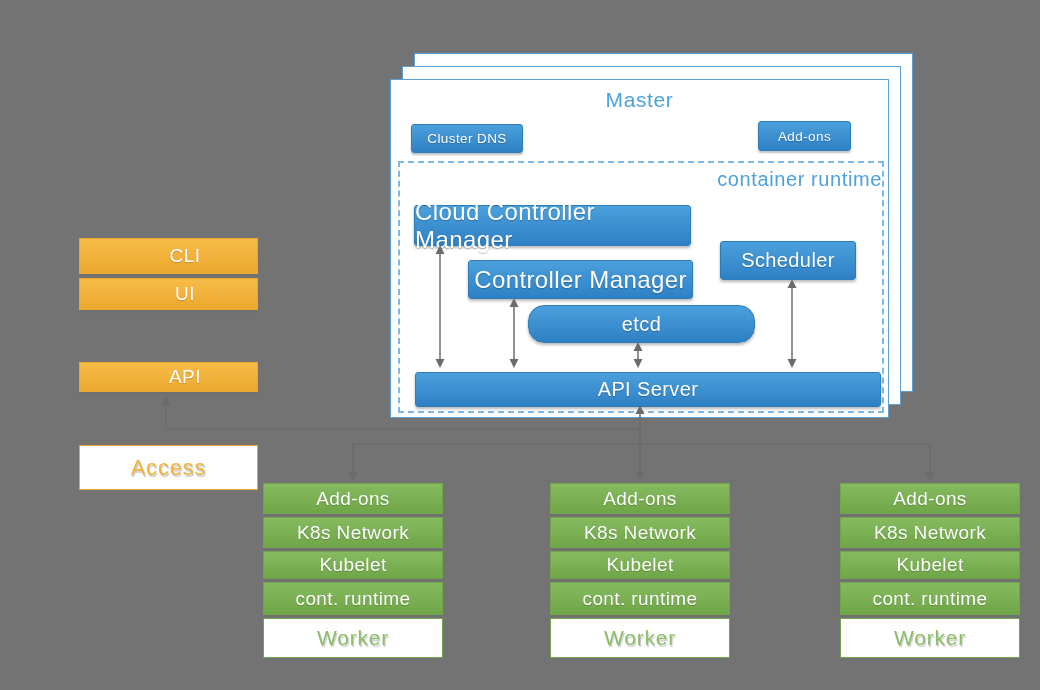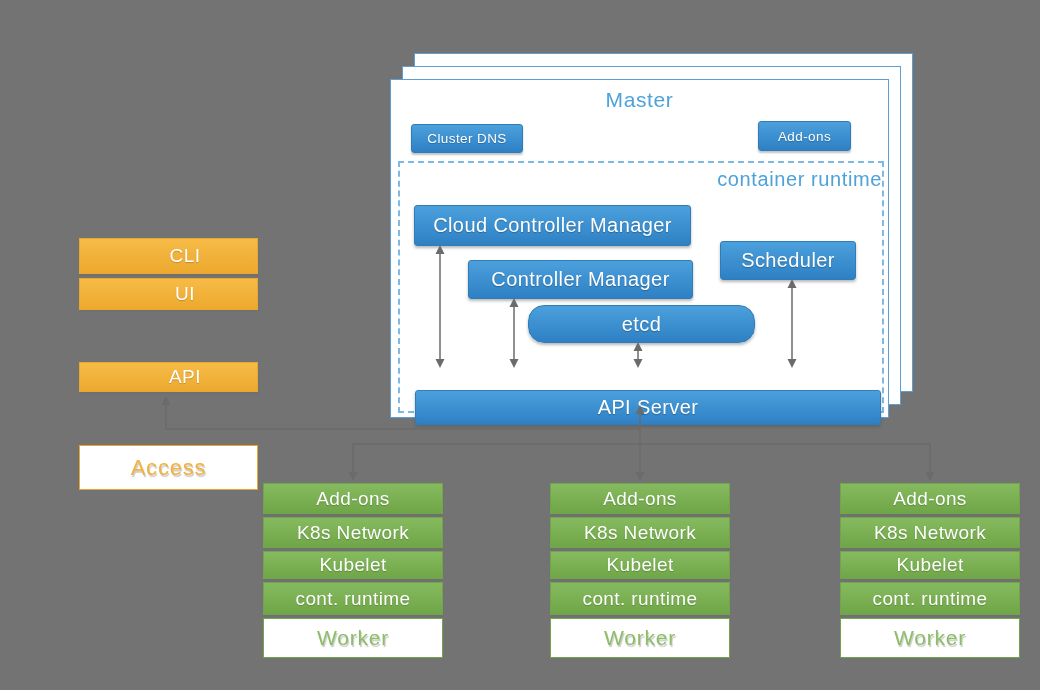--- a/index.html
+++ b/index.html
@@ -68,33 +68,33 @@
     font-size: 20px;
     letter-spacing: 0.6px;
   }
 
   .blue-box {
     position: absolute;
     display: flex;
     align-items: center;
     justify-content: center;
     color: #ffffff;
-    font-size: 20px;
+    font-size: 24px;
     letter-spacing: 0.4px;
     border-radius: 3px;
     background: linear-gradient(to bottom, var(--blue-top), var(--blue-bottom));
     border: 1px solid var(--blue-border);
     box-shadow: 0 2px 3px rgba(80,80,80,0.4);
     text-shadow: 0 1px 1px rgba(0,0,0,0.25);
   }
   .box-ccm       { left: 14px;  top: 42px;  width: 277px; height: 41px; }
   .box-cm        { left: 68px;  top: 97px;  width: 225px; height: 39px; }
   .box-etcd      { left: 128px; top: 142px; width: 227px; height: 38px; font-size: 20px; border-radius: 16px; }
   .box-scheduler { left: 320px; top: 78px;  width: 136px; height: 39px; font-size: 20px; }
-  .box-api       { left: 15px;  top: 209px; width: 466px; height: 35px; font-size: 20px; margin-top: 18px; }
+  .box-api       { left: 15px;  top: 209px; width: 466px; height: 35px; font-size: 20px; }
 
   
   .access-stack {
     position: absolute;
     left: 79px; top: 238px;
     width: 179px;
     display: flex;
     flex-direction: column;
   }
   .orange-row {

